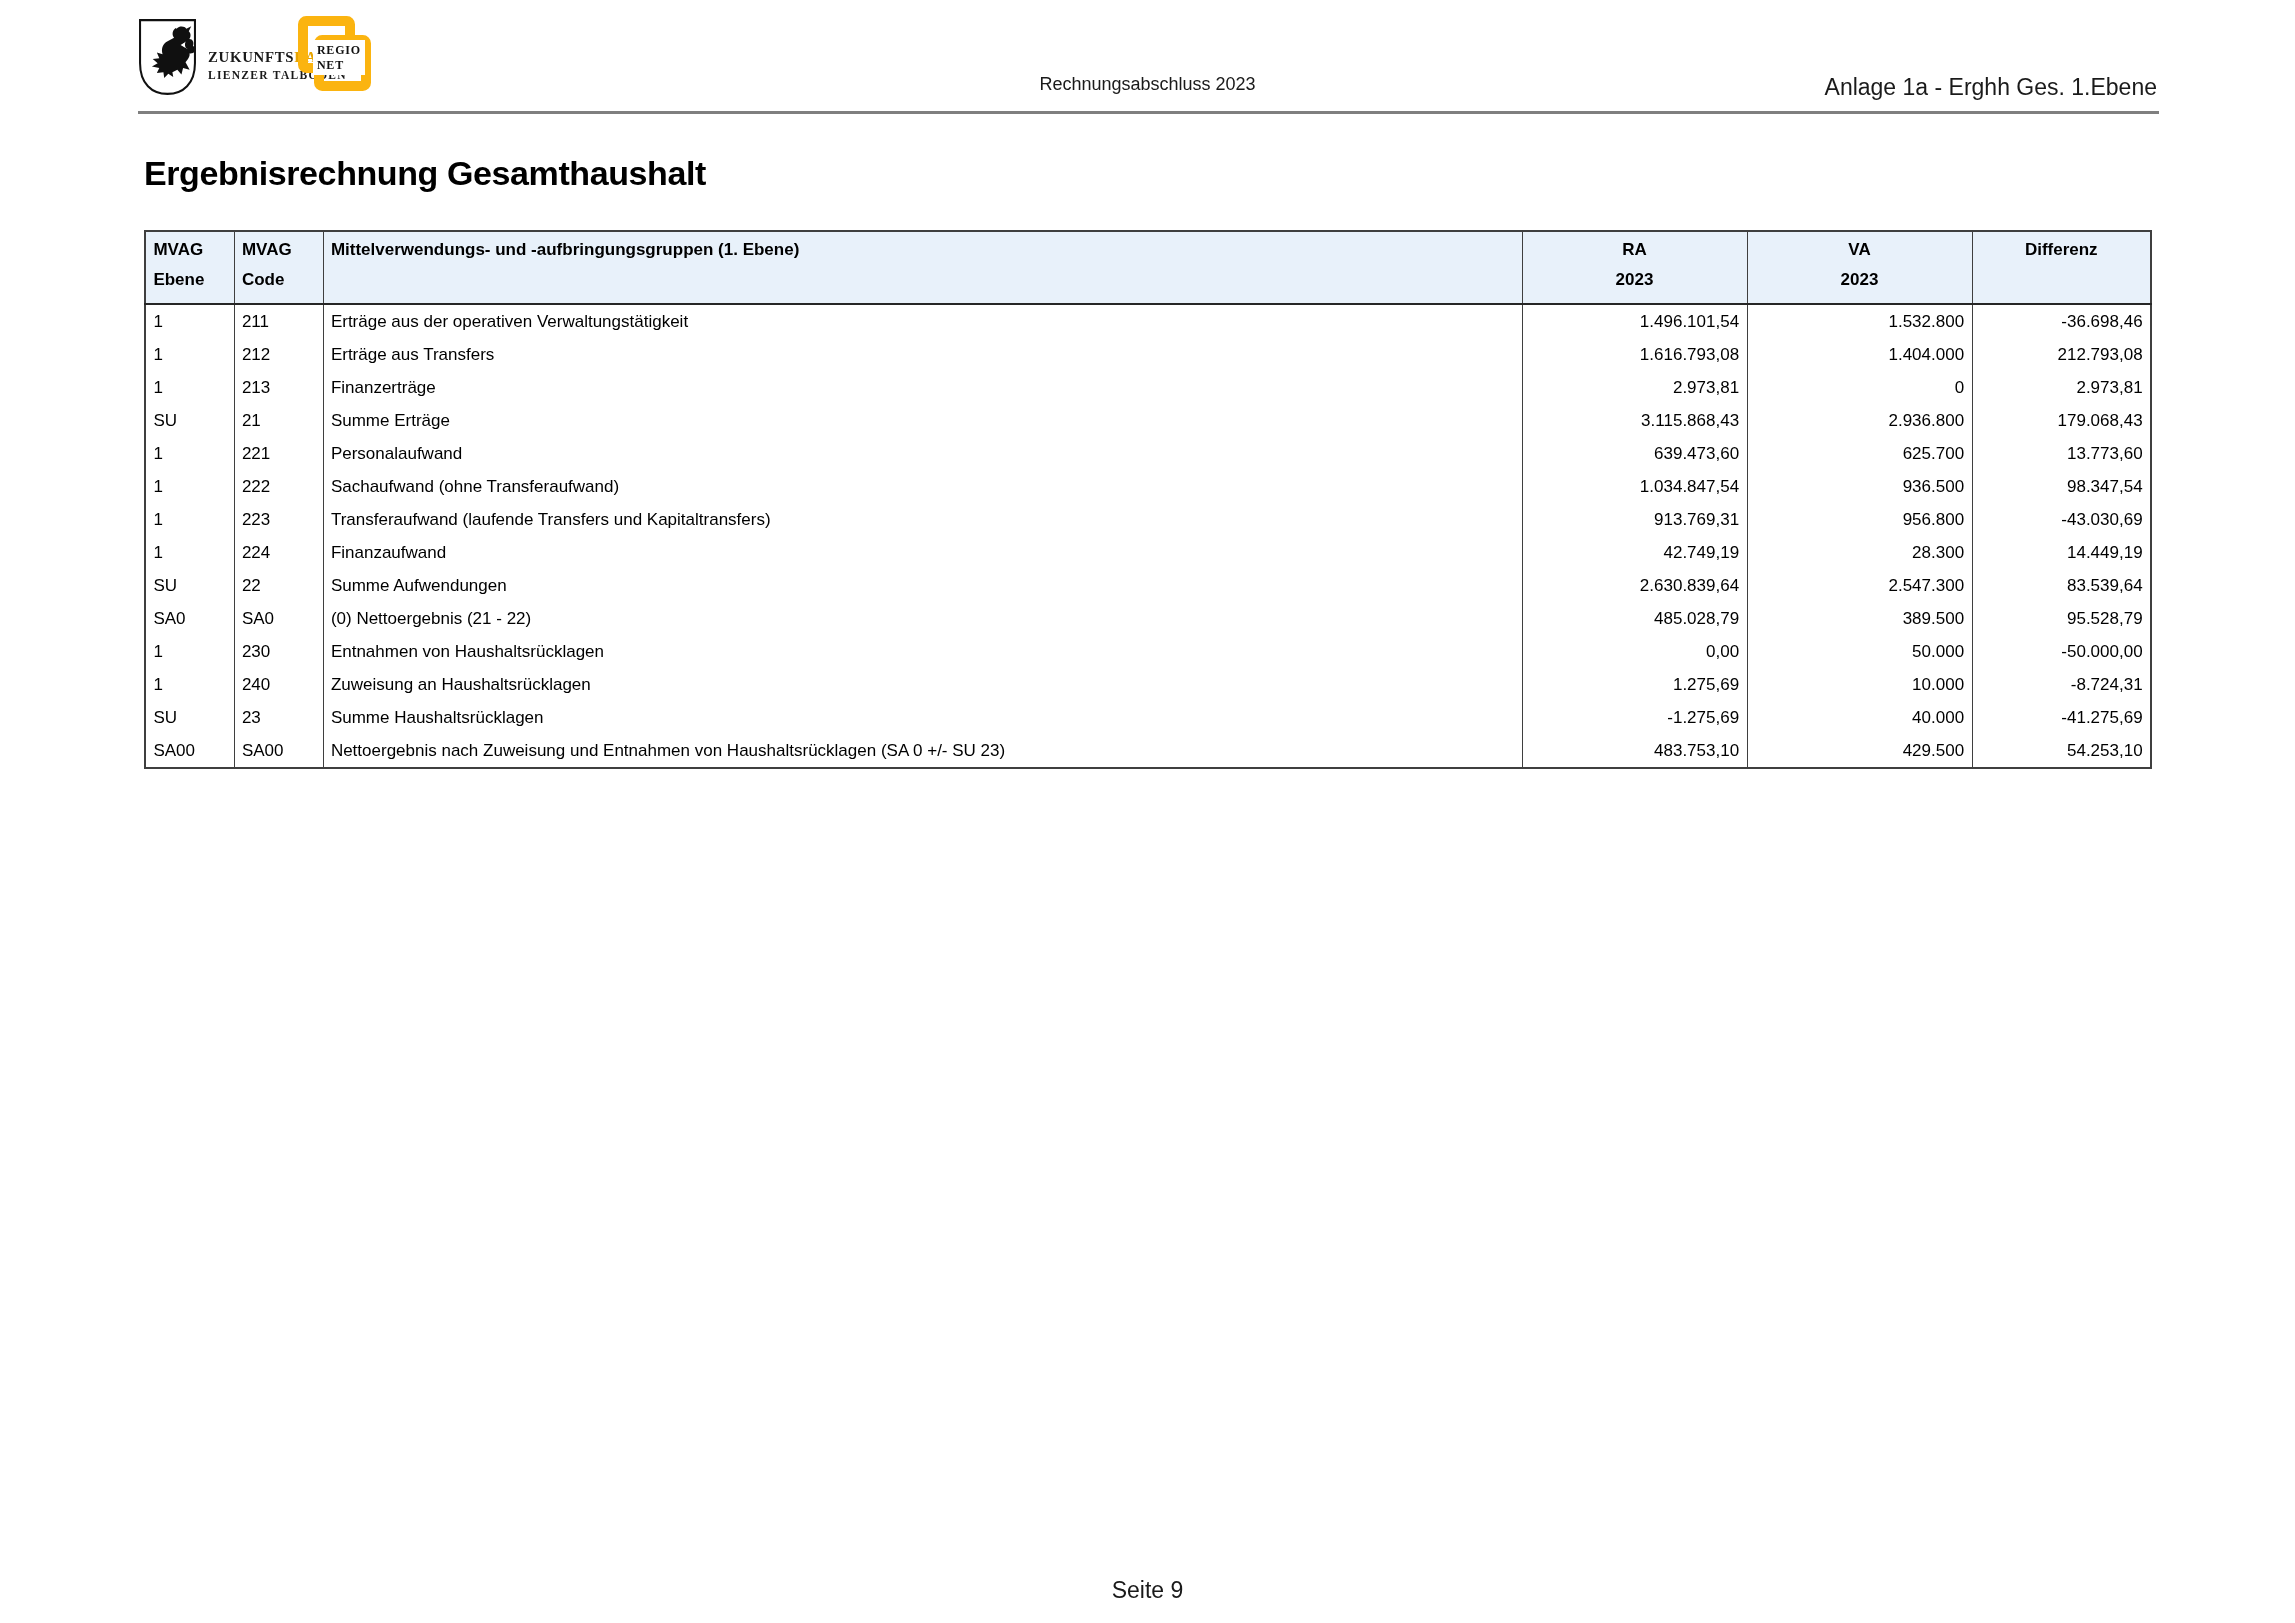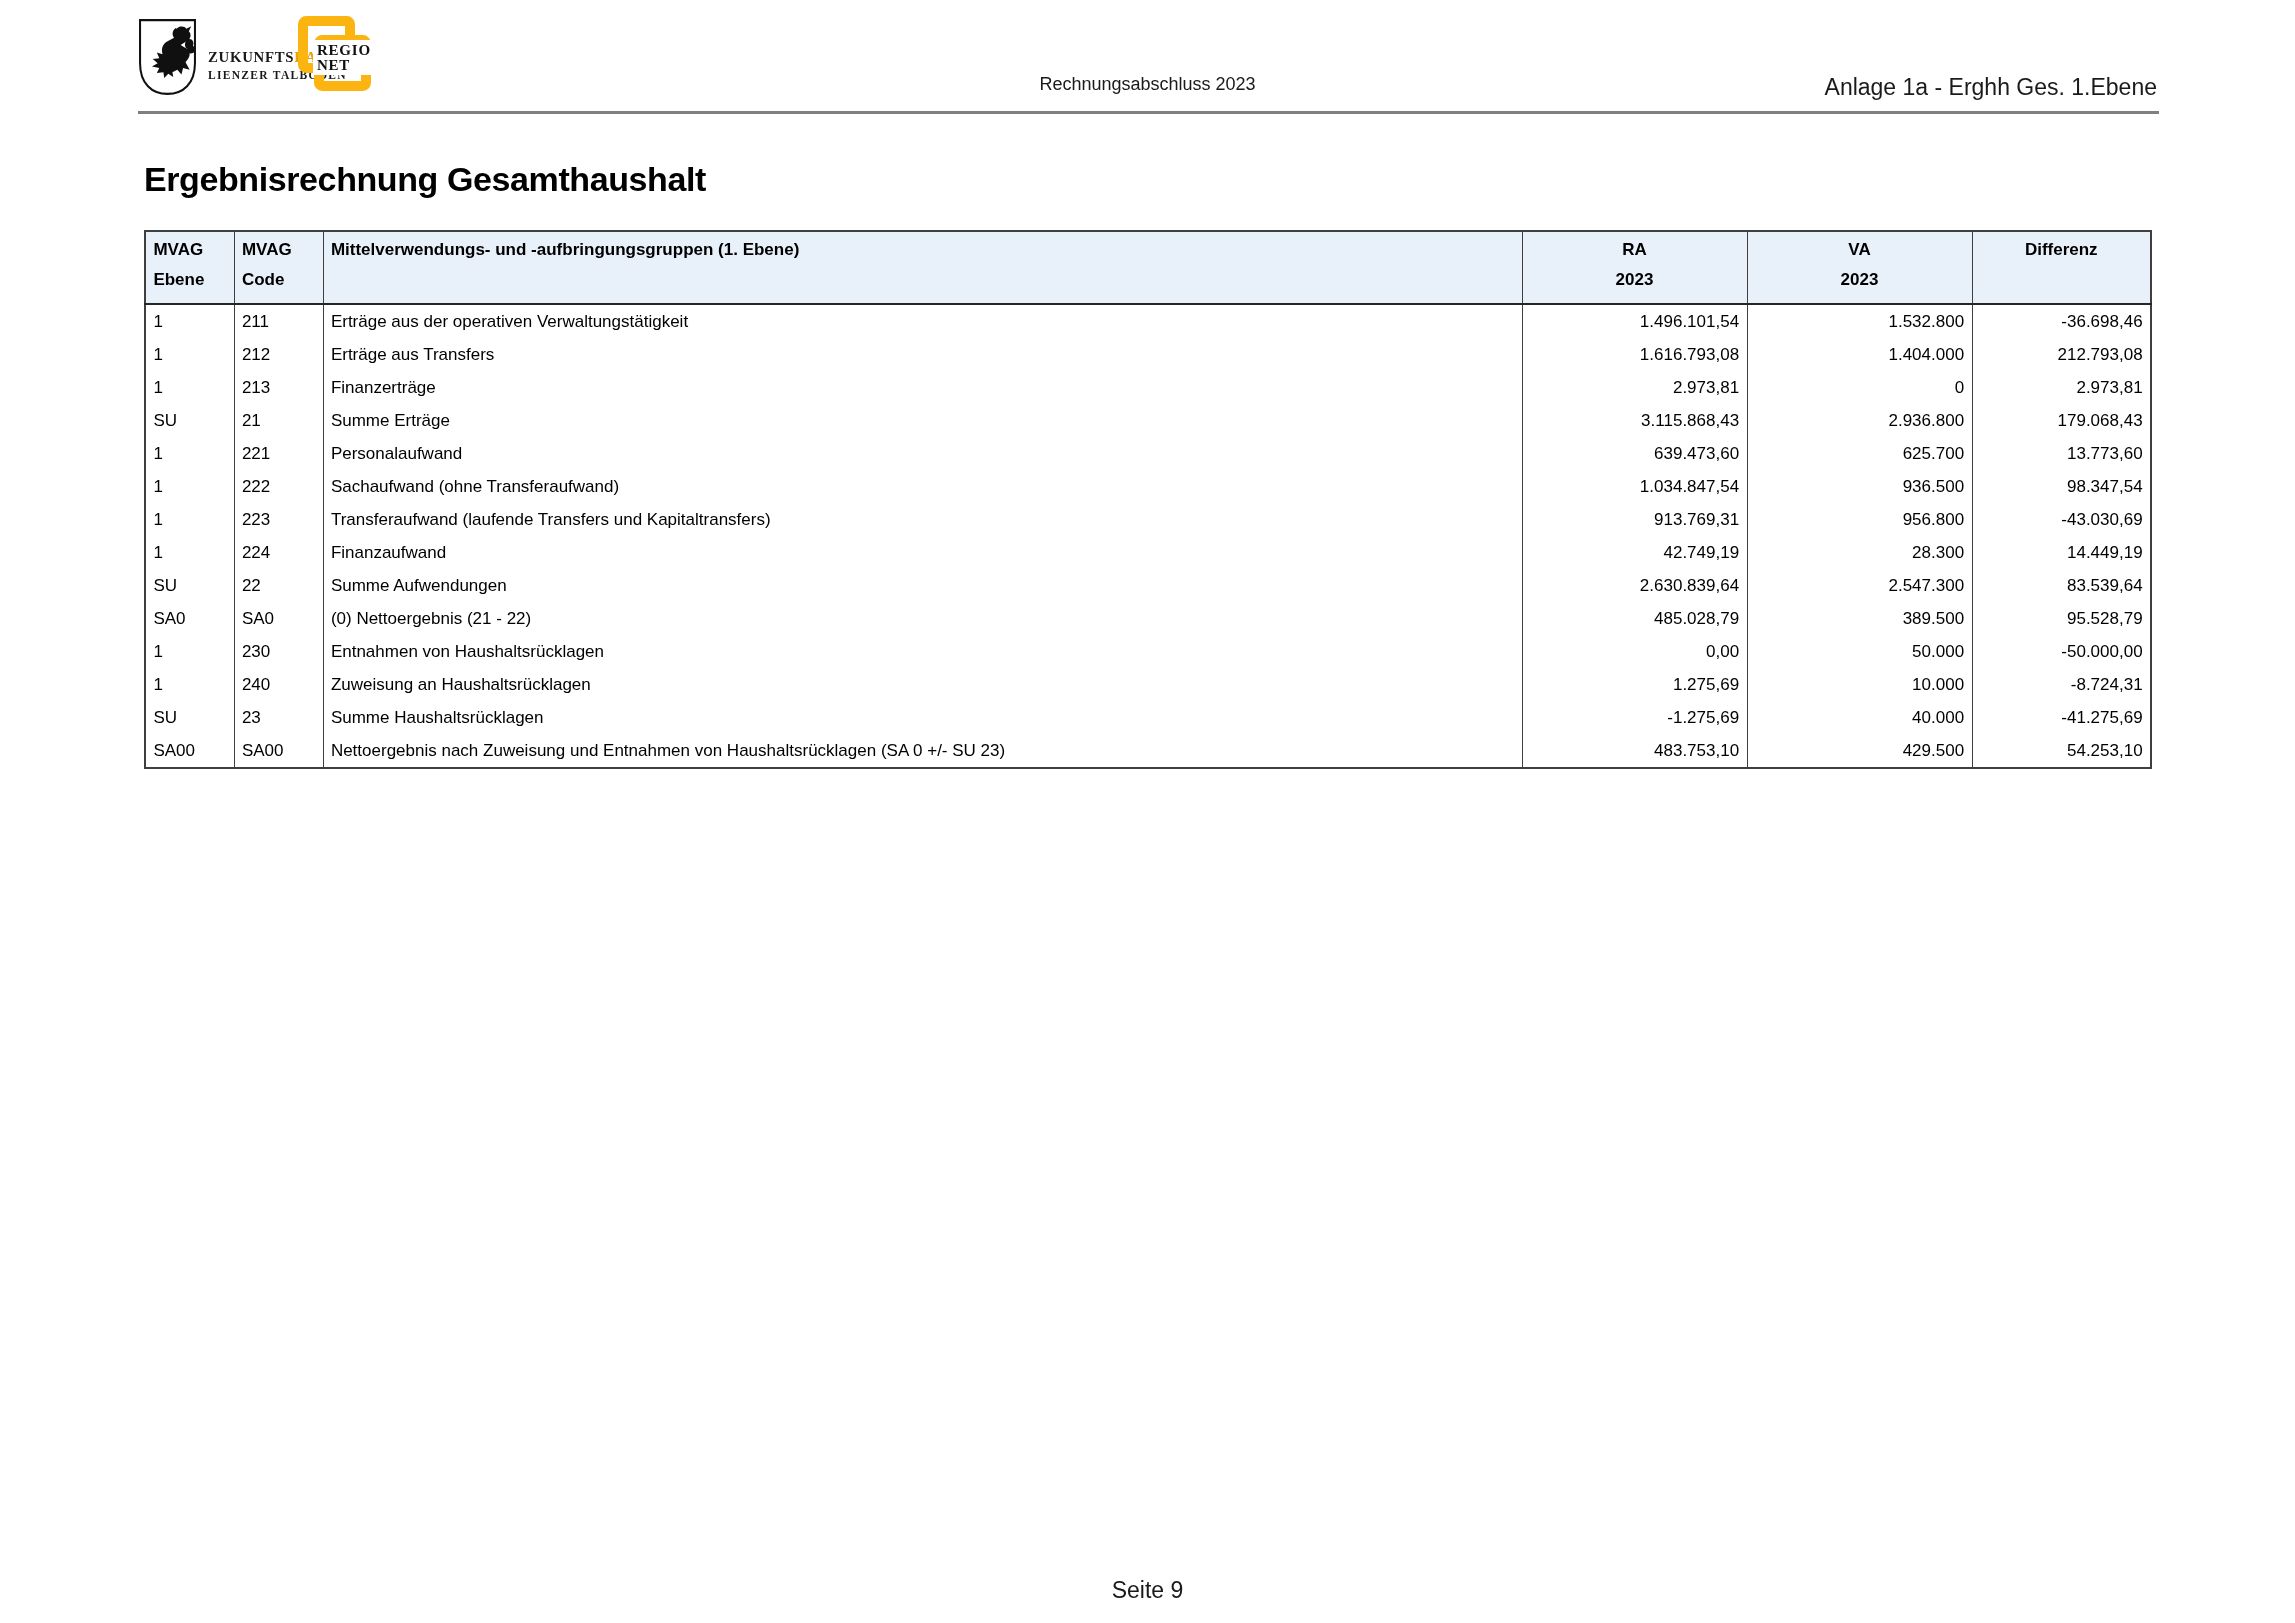--- a/index.html
+++ b/index.html
@@ -14,28 +14,28 @@
   .org-name { font-family:"Liberation Serif", serif; font-weight:700; font-size:14.8px; letter-spacing:0.7px; color:#1a1a1a; }
   .org-name .amber { color:#E8A400; }
   .org-name sup { font-size:8.2px; }
   .org-sub { font-family:"Liberation Serif", serif; font-weight:700; font-size:11.5px; letter-spacing:1.3px; color:#1a1a1a; margin-top:2.5px; }
 
   .regio { position:absolute; left:298px; top:16.4px; width:74px; height:75px; }
   .sq { position:absolute; box-sizing:border-box; border:10.7px solid #FBB410; border-radius:8.2px; }
   .sq-front { left:0; top:0; width:57px; height:57px; z-index:1; }
   .sq-back { left:15.6px; top:19px; width:57px; height:56px; z-index:0; }
   .regio-text { position:absolute; left:14.8px; top:24px; z-index:2; background:#fff; padding:2.5px 4.1px;
-    font-family:"Liberation Serif", serif; font-weight:700; font-size:15px; line-height:14.8px; letter-spacing:0.8px; color:#111; }
+    font-family:"Liberation Serif", serif; font-weight:700; font-size:12px; line-height:14.8px; letter-spacing:0.8px; color:#111; }
 
   .doc-title { position:absolute; top:74px; left:0; width:100%; text-align:center; font-size:18px; color:#1a1a1a; }
   .annex-label { position:absolute; top:74px; right:138px; font-size:23px; color:#1a1a1a; white-space:nowrap; }
   .header-rule { position:absolute; top:111px; left:138px; width:2021px; height:2.5px; background:#7f7f7f; }
 
   
-  .page-title { position:absolute; left:144px; top:160px; margin:0; font-size:34px; font-weight:700; letter-spacing:-0.4px; color:#000; }
+  .page-title { position:absolute; left:144px; top:154px; margin:0; font-size:34px; font-weight:700; letter-spacing:-0.4px; color:#000; }
 
   
   .results-table {
     position:absolute; left:144px; top:230px; width:2006px;
     border-collapse:collapse; table-layout:fixed; font-size:17px;
     border:2.5px solid #3f3f3f;
   }
   .results-table th {
     background:#e8f1fa; border:1.6px solid #3f3f3f; border-bottom:2.5px solid #262626;
     font-weight:700; text-align:left; vertical-align:top; padding:3.3px 7.4px; height:64px;

